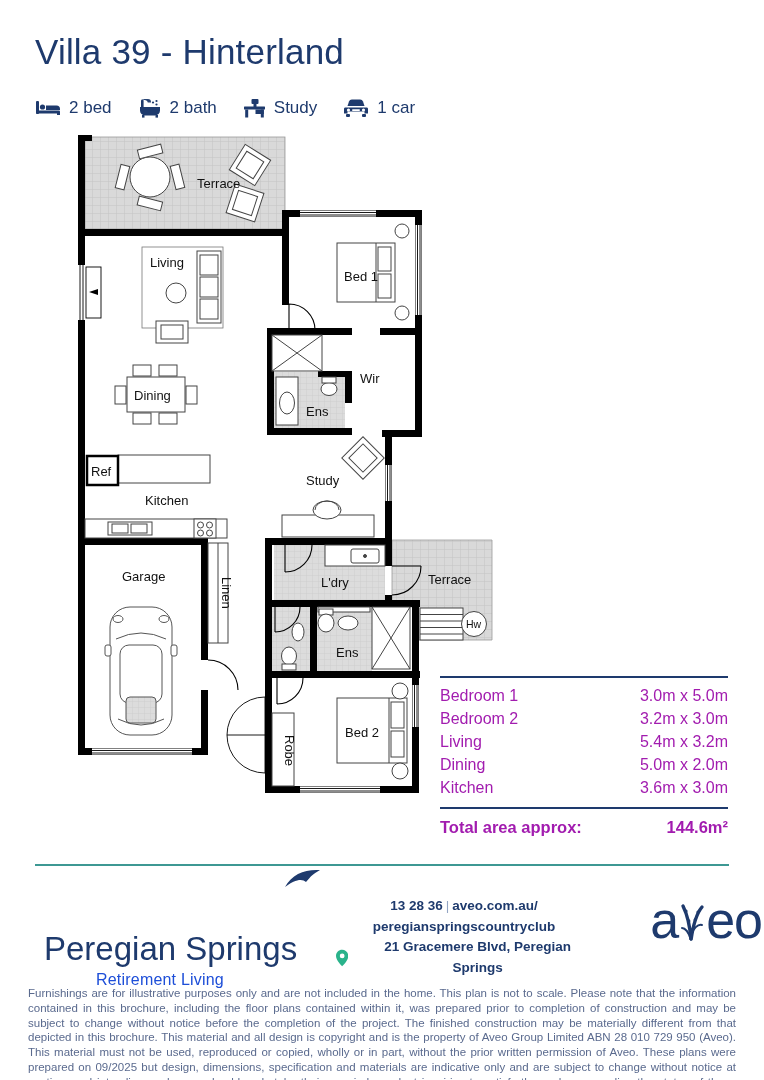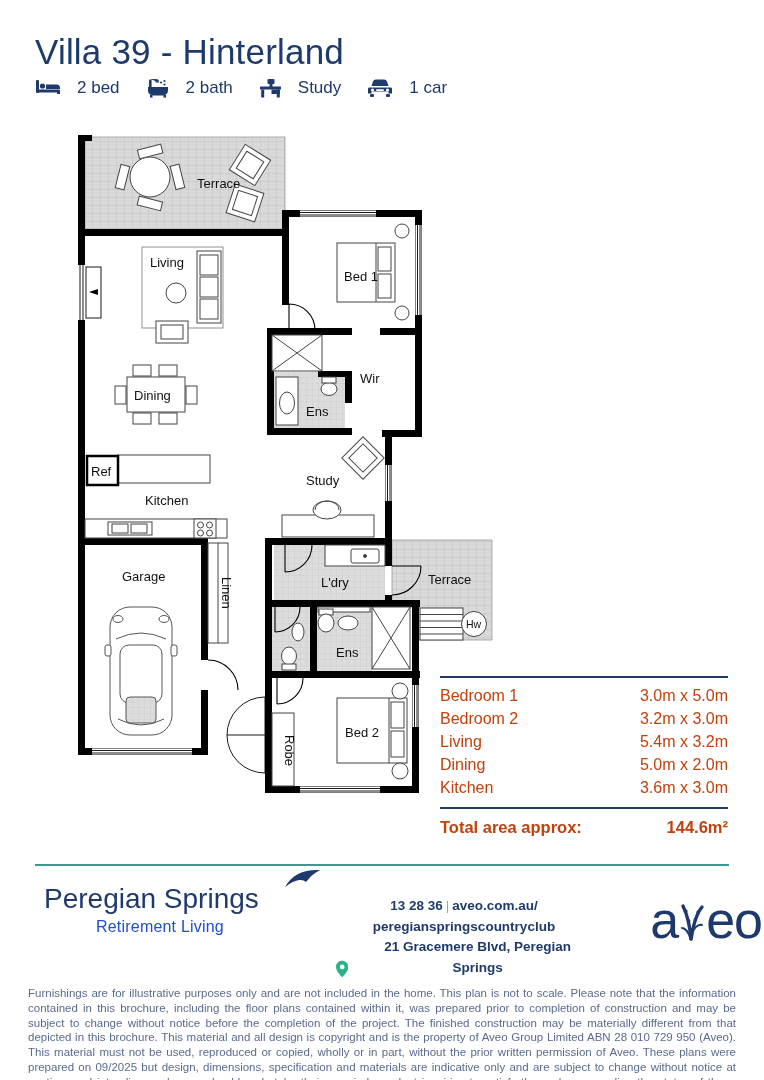--- a/index.html
+++ b/index.html
@@ -2,43 +2,43 @@
 <html><head>
 <meta charset="utf-8">
 <style>
   html,body{margin:0;padding:0;background:#fff;}
   #page{position:relative;width:764px;height:1080px;background:#fff;overflow:hidden;
         font-family:"Liberation Sans",sans-serif;color:#1e3a6d;padding-left:26px;}
   
   #title{position:absolute;left:35px;top:32px;font-size:35px;font-weight:500;
          color:#1e3a6d;letter-spacing:.2px;}
   #features{position:absolute;left:35px;top:78px;display:flex;gap:26px;align-items:center;}
-  .feature{display:flex;align-items:flex-start;gap:16px;}
+  .feature{display:flex;align-items:center;gap:8px;margin-top:20px;}
   .feature svg{display:block;}
   .feature .flabel{font-size:17px;font-weight:500;color:#1e3a6d;}
   
   #plan{position:absolute;left:60px;top:125px;width:460px;height:700px;}
   
-  #dims{position:absolute;left:440px;top:676px;width:288px;font-size:16px;color:#c2410c;}
+  #dims{position:absolute;left:440px;top:676px;width:288px;font-size:16px;color:#a21caf;}
   #dims .rule{border-top:2px solid #1e3a6d;}
   #dims .rows{padding:6px 0 8px 0;}
   .dimrow{display:flex;justify-content:space-between;line-height:23px;}
   .total{display:flex;justify-content:space-between;font-weight:bold;
          font-size:16.5px;padding-top:9px;}
   
   #footer-rule{position:absolute;left:35px;top:864px;width:694px;border-top:2px solid #3d9893;}
   #logo{position:absolute;left:44px;top:884px;width:292px;line-height:1.04;}
-  #logo .l1{font-size:28px;font-weight:500;color:#1e3a6d;text-align:left;}
+  #logo .l1{font-size:33px;font-weight:500;color:#1e3a6d;text-align:left;margin-top:48px;}
   #logo .l2{font-size:33px;font-weight:500;color:#1e3a6d;text-align:right;}
   #logo .tag{font-size:16px;color:#1d4ed8;margin:6px 0 0 52px;letter-spacing:.2px;}
   #wave{position:absolute;left:283px;top:869px;}
   #contact{position:absolute;left:336px;top:896px;width:256px;text-align:center;
            font-size:13.5px;font-weight:bold;color:#1e3a6d;line-height:20.5px;}
   #contact .sep{color:#93a5c4;font-weight:normal;padding:0 3px;}
-  #contact .addr{display:inline-flex;align-items:flex-end;gap:15px;}
+  #contact .addr{display:inline-flex;align-items:center;gap:15px;}
   #brand{position:absolute;right:28px;top:894px;display:flex;align-items:flex-end;
          font-size:52px;font-weight:500;color:#1e3a6d;letter-spacing:-1px;line-height:1;}
   #brand svg{margin:0 1px 2px 1px;}
   
   #disclaimer{position:absolute;left:28px;top:986px;width:708px;font-size:11.5px;
               line-height:14.8px;color:#5a6a8e;text-align:justify;}
   
   text{font-family:"Liberation Sans",sans-serif;fill:#111;}
 </style>
 </head>

